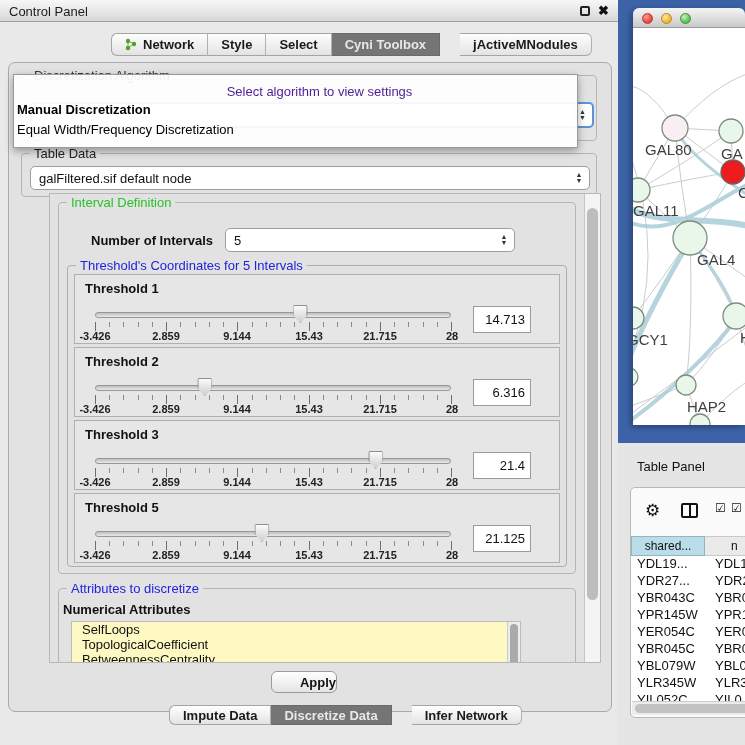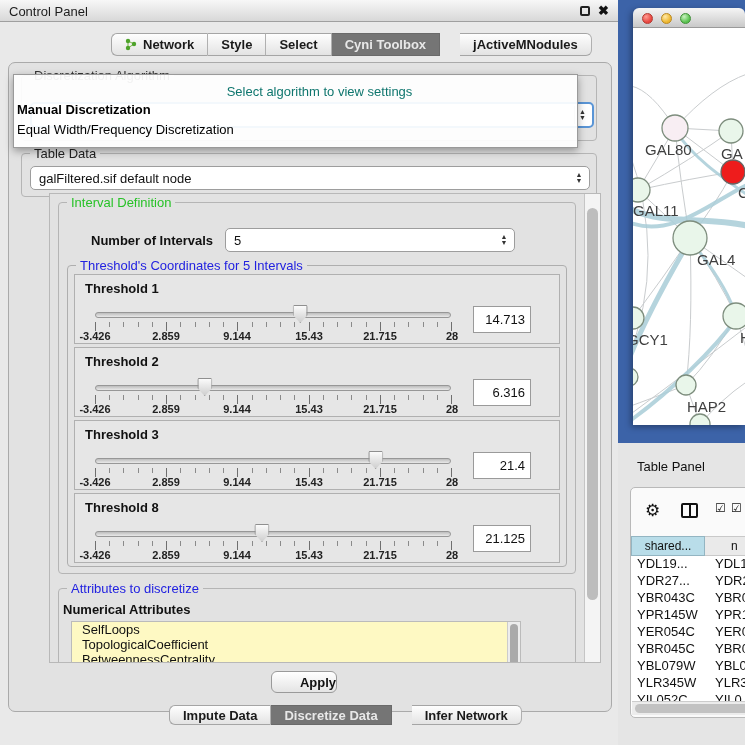--- a/index.html
+++ b/index.html
@@ -29,21 +29,21 @@
   .groupbox { position:absolute; border:1px solid #b5b5b5; border-radius:4px; }
   .grouplabel { position:absolute; top:-8px; left:8px; background:#e2e2e2; padding:0 4px; font-size:13px; }
   .combo { position:absolute; background:#fff; border:1px solid #9d9d9d; border-radius:5px; font-size:13px; color:#111;
     display:flex; align-items:center; padding-left:8px; }
   .combo .stepper { position:absolute; right:2px; top:2px; bottom:2px; width:16px; border-left:1px solid #c4c4c4;
     display:flex; flex-direction:column; align-items:center; justify-content:center; font-size:7px; color:#333; line-height:6px; }
 
   
   .popup { position:absolute; left:13px; top:74px; width:565px; height:74px; z-index:50;
     background:rgba(255,255,255,0.93); border:1px solid #9a9a9a; box-shadow:0 3px 8px rgba(0,0,0,0.35); }
-  .popup .ph { position:absolute; left:0; right:0; top:9px; text-align:center; font-size:13px; color:#0f766e;padding-left:48px; }
+  .popup .ph { position:absolute; left:0; right:0; top:9px; text-align:center; font-size:13px; color:#4c1d95;padding-left:48px; }
   .popup .opt1 { position:absolute; left:3px; top:27px; font-size:13px; font-weight:bold; color:#000; }
   .popup .opt2 { position:absolute; left:3px; top:47px; font-size:13px; color:#000; }
 
   
   .scrollpane { position:absolute; left:40px; top:130px; width:552px; height:470px;
     border:1px solid #b8b8b8; background:#e2e2e2; overflow:hidden;padding-left:44px; }
   .vscroll { position:absolute; right:0; top:0; bottom:0; width:16px; background:#f4f4f4; border-left:1px solid #c5c5c5; }
   .vscroll .thumb { position:absolute; left:2px; width:11px; top:14px; height:392px; background:#bdbdbd; border-radius:6px; }
 
   .green-t { color:#28c228; }
@@ -221,21 +221,21 @@
             <span class="tickl" style="left:162px;">9.144</span>
             <span class="tickl" style="left:234px;">15.43</span>
             <span class="tickl" style="left:305px;">21.715</span>
             <span class="tickl" style="left:377px;">28</span>
             <div class="valbox">
                 <span>21.4</span>
               </div>
           </div>
 
           <div class="thr" style="top:227px;">
-            <span class="lbl">Threshold 8</span>
+            <span class="lbl">Threshold 5</span>
             <div class="track"></div>
             <div class="thumbp" style="left:calc(20px + 47.0% * 0.734);"></div>
             <div class="ticks-min"></div>
             <div class="ticks-maj"></div>
             <span class="tickl" style="left:20px;">-3.426</span>
             <span class="tickl" style="left:91px;">2.859</span>
             <span class="tickl" style="left:162px;">9.144</span>
             <span class="tickl" style="left:234px;">15.43</span>
             <span class="tickl" style="left:305px;">21.715</span>
             <span class="tickl" style="left:377px;">28</span>

